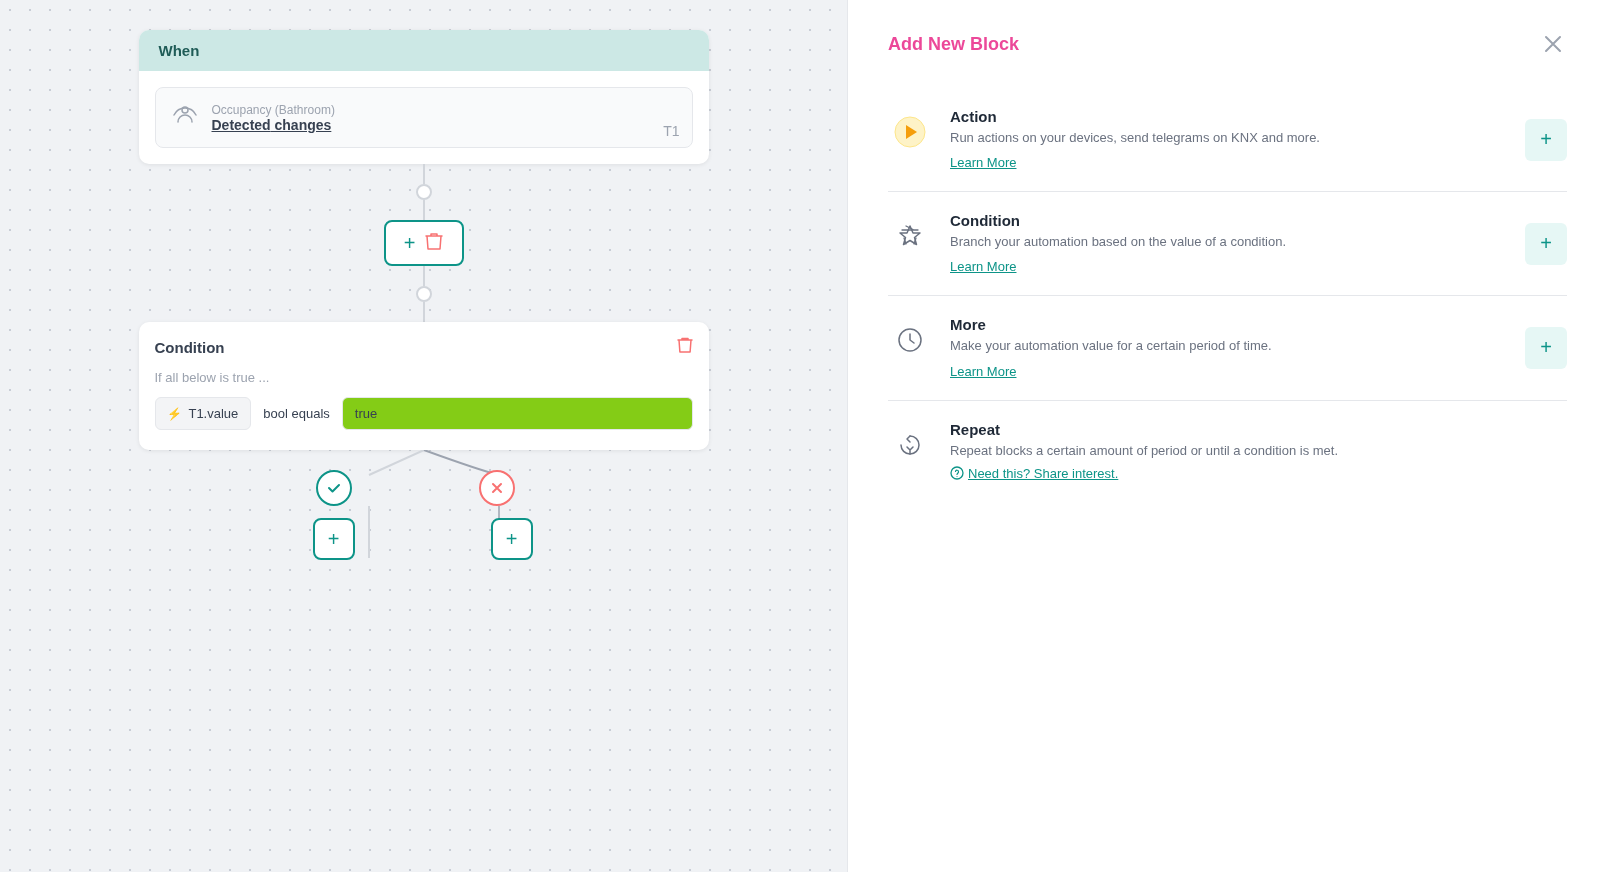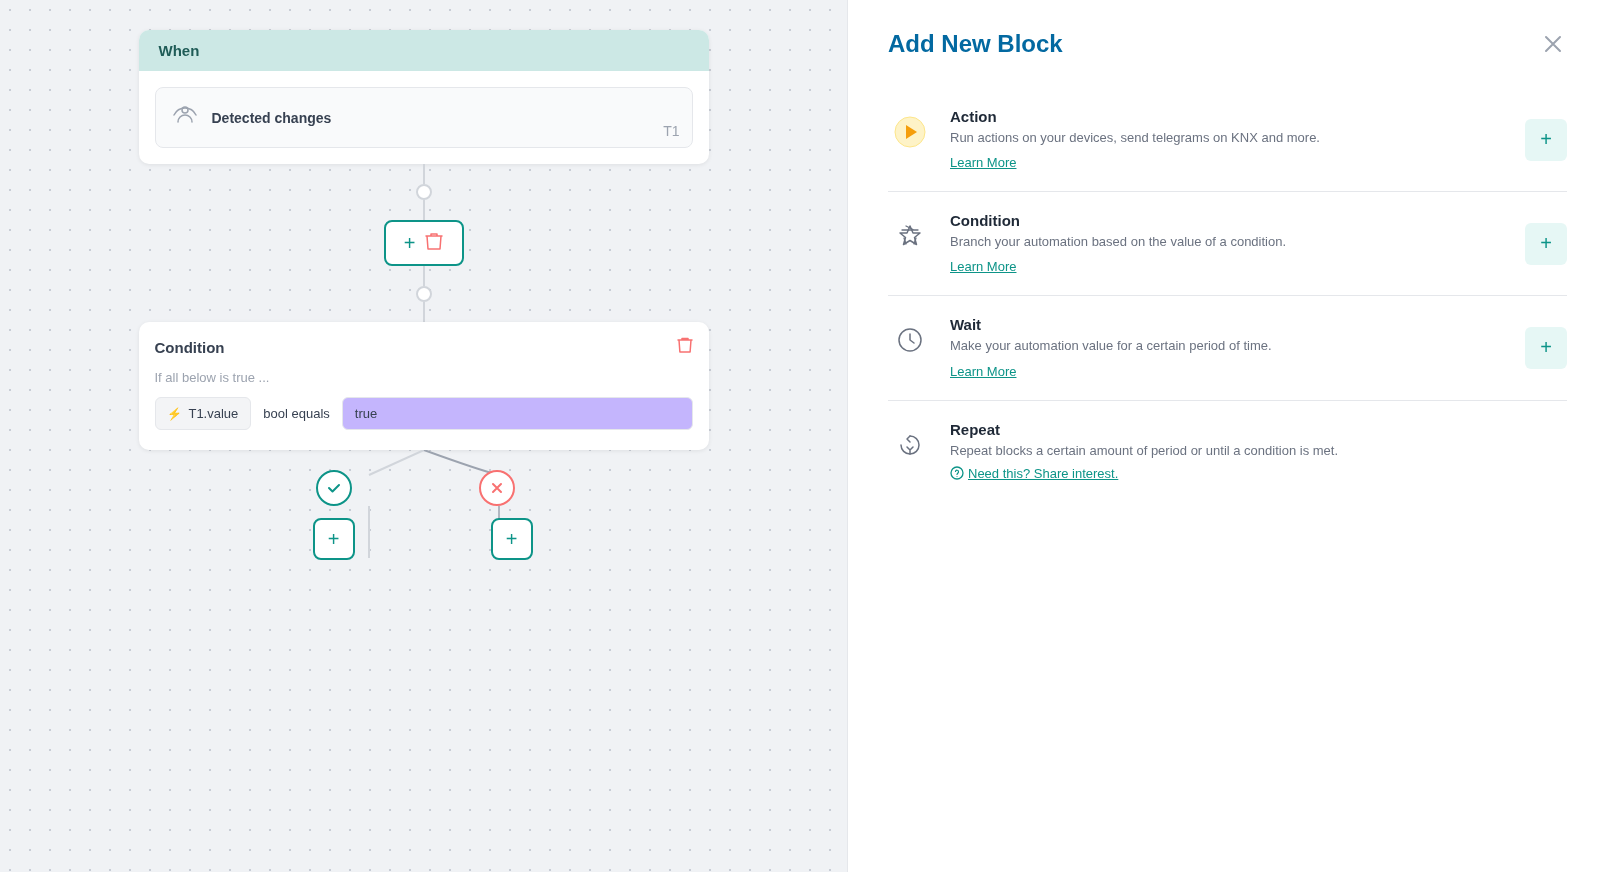--- a/index.html
+++ b/index.html
@@ -37,23 +37,23 @@
     }
 
     .right-panel-header {
       display: flex;
       justify-content: space-between;
       align-items: center;
       margin-bottom: 30px;
     }
 
     .right-panel-title {
-      font-size: 24px;
+      font-size: 18px;
       font-weight: 600;
-      color: #0369a1;
+      color: #ec4899;
     }
 
     .close-btn {
       width: 28px;
       height: 28px;
       display: flex;
       align-items: center;
       justify-content: center;
       cursor: pointer;
       color: #6b7280;
@@ -181,20 +181,21 @@
     }
 
     .trigger-name {
       font-size: 14px;
       font-weight: 600;
       color: #374151;
     }
 
     .trigger-name span {
       color: #374151;
+      text-decoration: underline;
     }
 
     .trigger-name .highlight {
       font-weight: 700;
     }
 
     .trigger-tag {
       position: absolute;
       bottom: 8px;
       right: 12px;
@@ -309,21 +310,21 @@
       color: #0d9488;
       font-size: 12px;
     }
 
     .cond-operator {
       font-size: 13px;
       color: #374151;
     }
 
     .cond-value {
-      background: #c4b5fd;
+      background: #84cc16;
       border: 1px solid #e5e7eb;
       border-radius: 6px;
       padding: 8px 12px;
       font-size: 13px;
       color: #374151;
       flex: 1;
     }
 
     
     .branch-container {
@@ -419,20 +420,21 @@
     <div class="when-body">
       <div class="trigger-card">
         <div class="trigger-icon">
           <svg width="26" height="26" viewBox="0 0 26 26" fill="none">
             <circle cx="13" cy="8" r="3" stroke="#9ca3af" stroke-width="1.5"></circle>
             <path d="M6 20c0-3.866 3.134-7 7-7s7 3.134 7 7" stroke="#9ca3af" stroke-width="1.5" stroke-linecap="round"></path>
             <path d="M2 13c2-4 5-7 11-7s9 3 11 7" stroke="#9ca3af" stroke-width="1.5" stroke-linecap="round"></path>
           </svg>
         </div>
         <div class="trigger-info">
+          <div class="trigger-label">Occupancy (Bathroom)</div>
           <div class="trigger-name">
             <span class="highlight">Detected</span><span> changes</span>
           </div>
         </div>
         <div class="trigger-tag">T1</div>
       </div>
     </div>
   </div>
 
   <div class="connector">
@@ -550,21 +552,21 @@
   </div>
 
   <div class="block-item">
     <div class="block-icon">
       <svg width="28" height="28" viewBox="0 0 28 28" fill="none">
         <circle cx="14" cy="14" r="11" stroke="#6b7280" stroke-width="1.5"></circle>
         <path d="M14 8v6l4 3" stroke="#6b7280" stroke-width="1.5" stroke-linecap="round" stroke-linejoin="round"></path>
       </svg>
     </div>
     <div class="block-info">
-      <div class="block-name">Wait</div>
+      <div class="block-name">More</div>
       <div class="block-desc">Make your automation value for a certain period of time.</div>
       <span class="learn-more">Learn More</span>
     </div>
     <button class="add-btn">+</button>
   </div>
 
   <div class="block-item">
     <div class="block-icon">
       <svg width="28" height="28" viewBox="0 0 28 28" fill="none">
         <path d="M5 14a9 9 0 009 9 9 9 0 009-9 9 9 0 00-9-9" stroke="#6b7280" stroke-width="1.5" stroke-linecap="round"></path>

